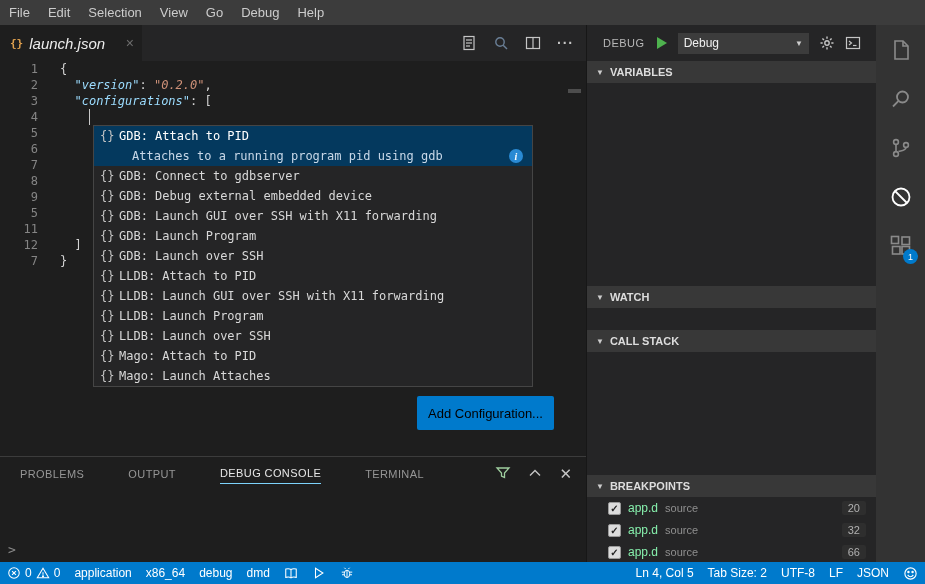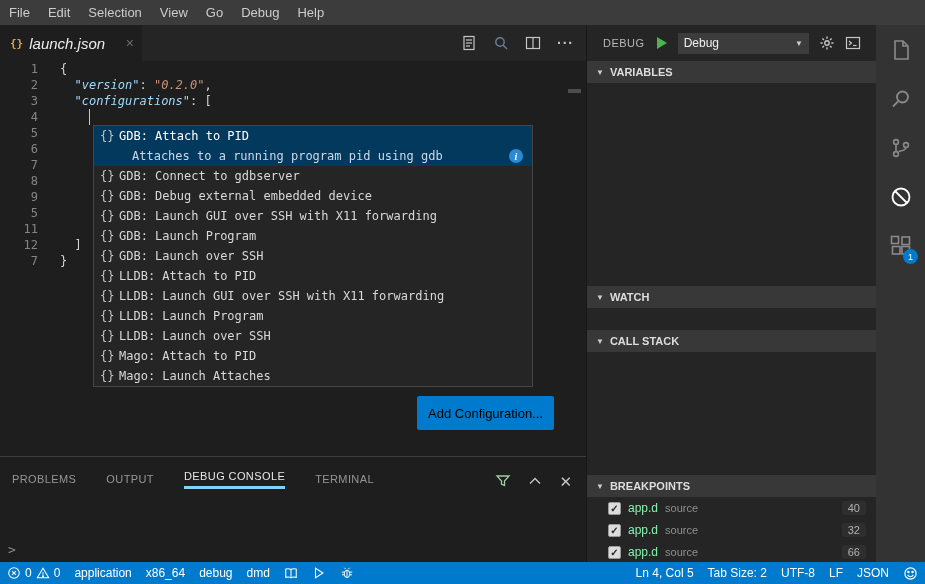--- a/index.html
+++ b/index.html
@@ -42,23 +42,23 @@
   .sg-selected{background:#04395e;color:#ffffff}
   .sg-detail-row{background:#04395e;color:#c8d8e8;padding-left:38px;position:relative}
   .info-icon{position:absolute;right:9px;top:3px;width:14px;height:14px;border-radius:50%;background:#2a8ad4;color:#fff;
     font-family:"Liberation Serif",serif;font-style:italic;font-weight:bold;font-size:10px;display:flex;align-items:center;justify-content:center}
 
   #add-config{position:absolute;left:417px;top:335px;width:137px;height:34px;background:#007acc;color:#000000;border:none;
     border-radius:2px;font-family:"Liberation Sans",sans-serif;font-size:13px;cursor:pointer}
 
   
   #panel{height:106px;background:#1e1e1e;border-top:1px solid #3c3c3c;position:relative}
-  #panel-tabs{height:32px;display:flex;align-items:flex-end;padding-left:12px;gap:30px}
+  #panel-tabs{height:32px;display:flex;align-items:center;padding-left:20px;gap:44px}
   .panel-tab{font-size:11px;letter-spacing:.4px;color:#969696;padding:5px 0 4px 0;cursor:pointer}
-  .panel-tab.active{color:#e7e7e7;border-bottom:3px solid #7dd3fc}
+  .panel-tab.active{color:#e7e7e7;border-bottom:1px solid #7dd3fc}
   #panel-actions{margin-left:auto;display:flex;align-items:center;gap:16px;padding-right:14px;color:#c5c5c5}
   .panel-x{font-size:15px;color:#c5c5c5;line-height:15px}
   #console-prompt{position:absolute;left:8px;bottom:5px;color:#8a8a8a;font-family:"DejaVu Sans Mono",monospace;font-size:13px}
 
   
   #sidebar{width:290px;background:#252526;border-left:1px solid #171717;display:flex;flex-direction:column}
   #debug-toolbar{height:36px;flex:none;display:flex;align-items:center;gap:10px;padding:0 15px 0 16px}
   #debug-title{font-size:11px;letter-spacing:.5px;color:#b8b8b8}
   #config-select{flex:1;max-width:133px;height:21px;background:#3c3c3c;color:#f0f0f0;font-size:12px;display:flex;align-items:center;
     justify-content:space-between;padding:0 6px;cursor:pointer}
@@ -327,21 +327,21 @@
 
     <div class="section-header">
       <span class="tri">▼</span>
       <span>BREAKPOINTS</span>
     </div>
     <div class="section-body" id="breakpoints-body">
       <div class="bp-row">
         <span class="bp-check">✓</span>
         <span class="bp-file">app.d</span>
         <span class="bp-kind">source</span>
-        <span class="bp-line">40</span>
+        <span class="bp-line">20</span>
       </div>
       <div class="bp-row">
         <span class="bp-check">✓</span>
         <span class="bp-file">app.d</span>
         <span class="bp-kind">source</span>
         <span class="bp-line">32</span>
       </div>
       <div class="bp-row">
         <span class="bp-check">✓</span>
         <span class="bp-file">app.d</span>

